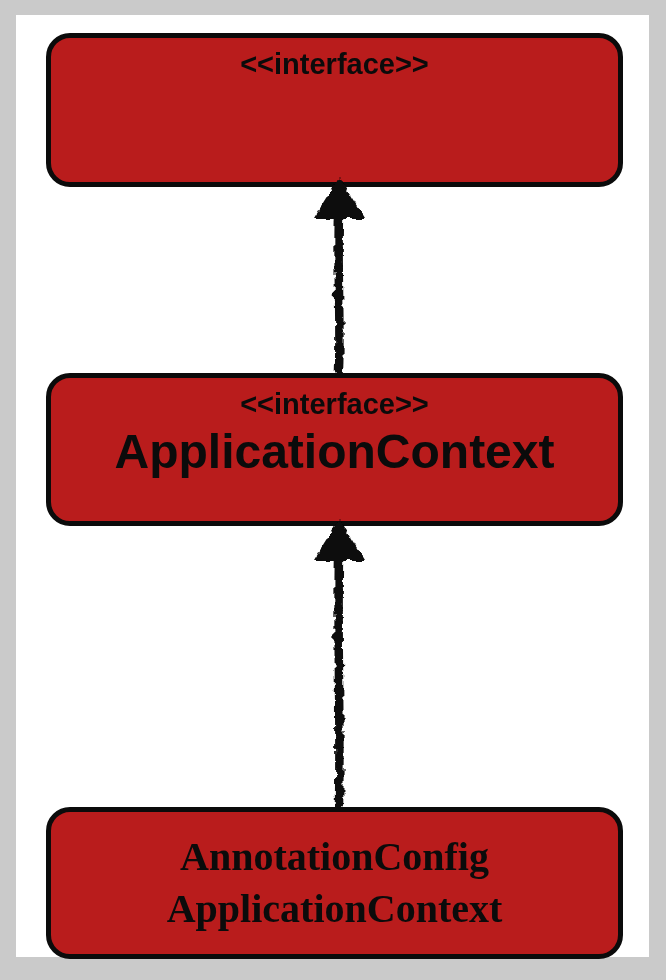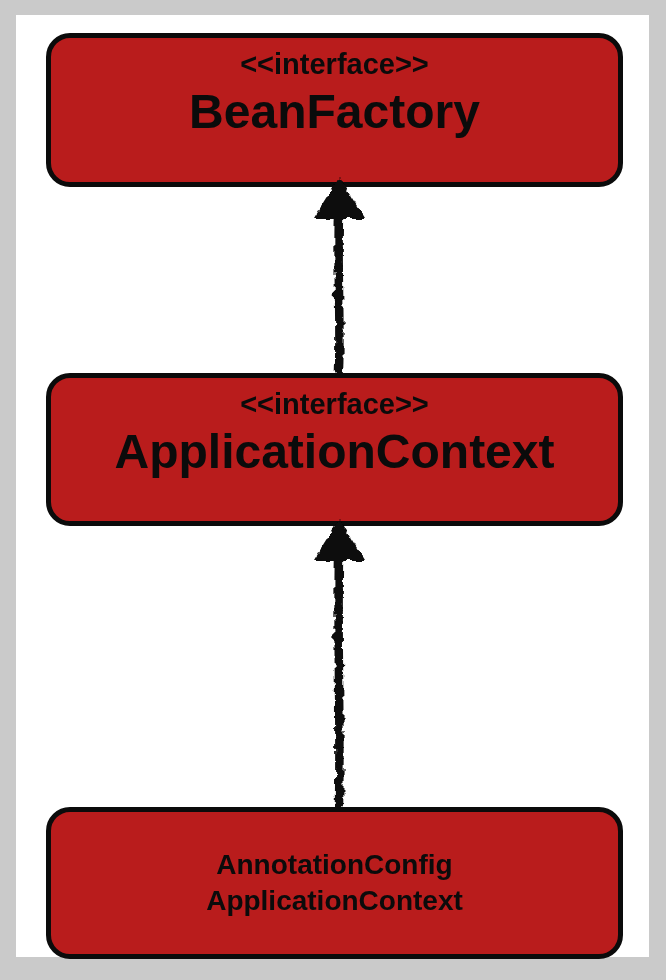--- a/index.html
+++ b/index.html
@@ -45,25 +45,26 @@
     letter-spacing: 0px;
     white-space: nowrap;
   }
   .node-name {
     font-size: 48px;
     font-weight: bold;
     line-height: 1.25;
     white-space: nowrap;
   }
   .node-name-twoline {
-    font-size: 28px;
+    font-size: 40px;
     font-weight: bold;
     line-height: 1.3;
     text-align: center;
     white-space: pre-line;
+    font-family: Liberation Serif, serif;
   }
   .arrow {
     position: absolute;
     overflow: visible;
   }
   .arrow-1 { left: 283px; top: 158px; }
   .arrow-2 { left: 283px; top: 500px; }
   .defs-holder { position: absolute; width: 0; height: 0; }
 </style>
 </head>
@@ -75,21 +76,20 @@
       <feTurbulence type="fractalNoise" baseFrequency="0.11" numOctaves="3" seed="7" result="n"></feTurbulence>
       <feDisplacementMap in="SourceGraphic" in2="n" scale="7" xChannelSelector="R" yChannelSelector="G"></feDisplacementMap>
     </filter>
   </defs>
 </svg>
 
 <div class="canvas">
 
   <div class="uml-box box-beanfactory">
     <div class="stereotype">&lt;&lt;interface&gt;&gt;</div>
-    <div class="node-name">BeanFactory</div>
   </div>
 
   <svg class="arrow arrow-1" width="80" height="200" viewBox="0 0 80 200">
     <g filter="url(#sketch)">
       <path d="M40,44 C38.5,90 41.5,145 40,197" stroke="#0b0b0b" stroke-width="8.5" fill="none" stroke-linecap="round"></path>
       <polygon points="40,4 14,46 66,46" fill="#0b0b0b"></polygon>
     </g>
   </svg>
 
   <div class="uml-box box-applicationcontext">

